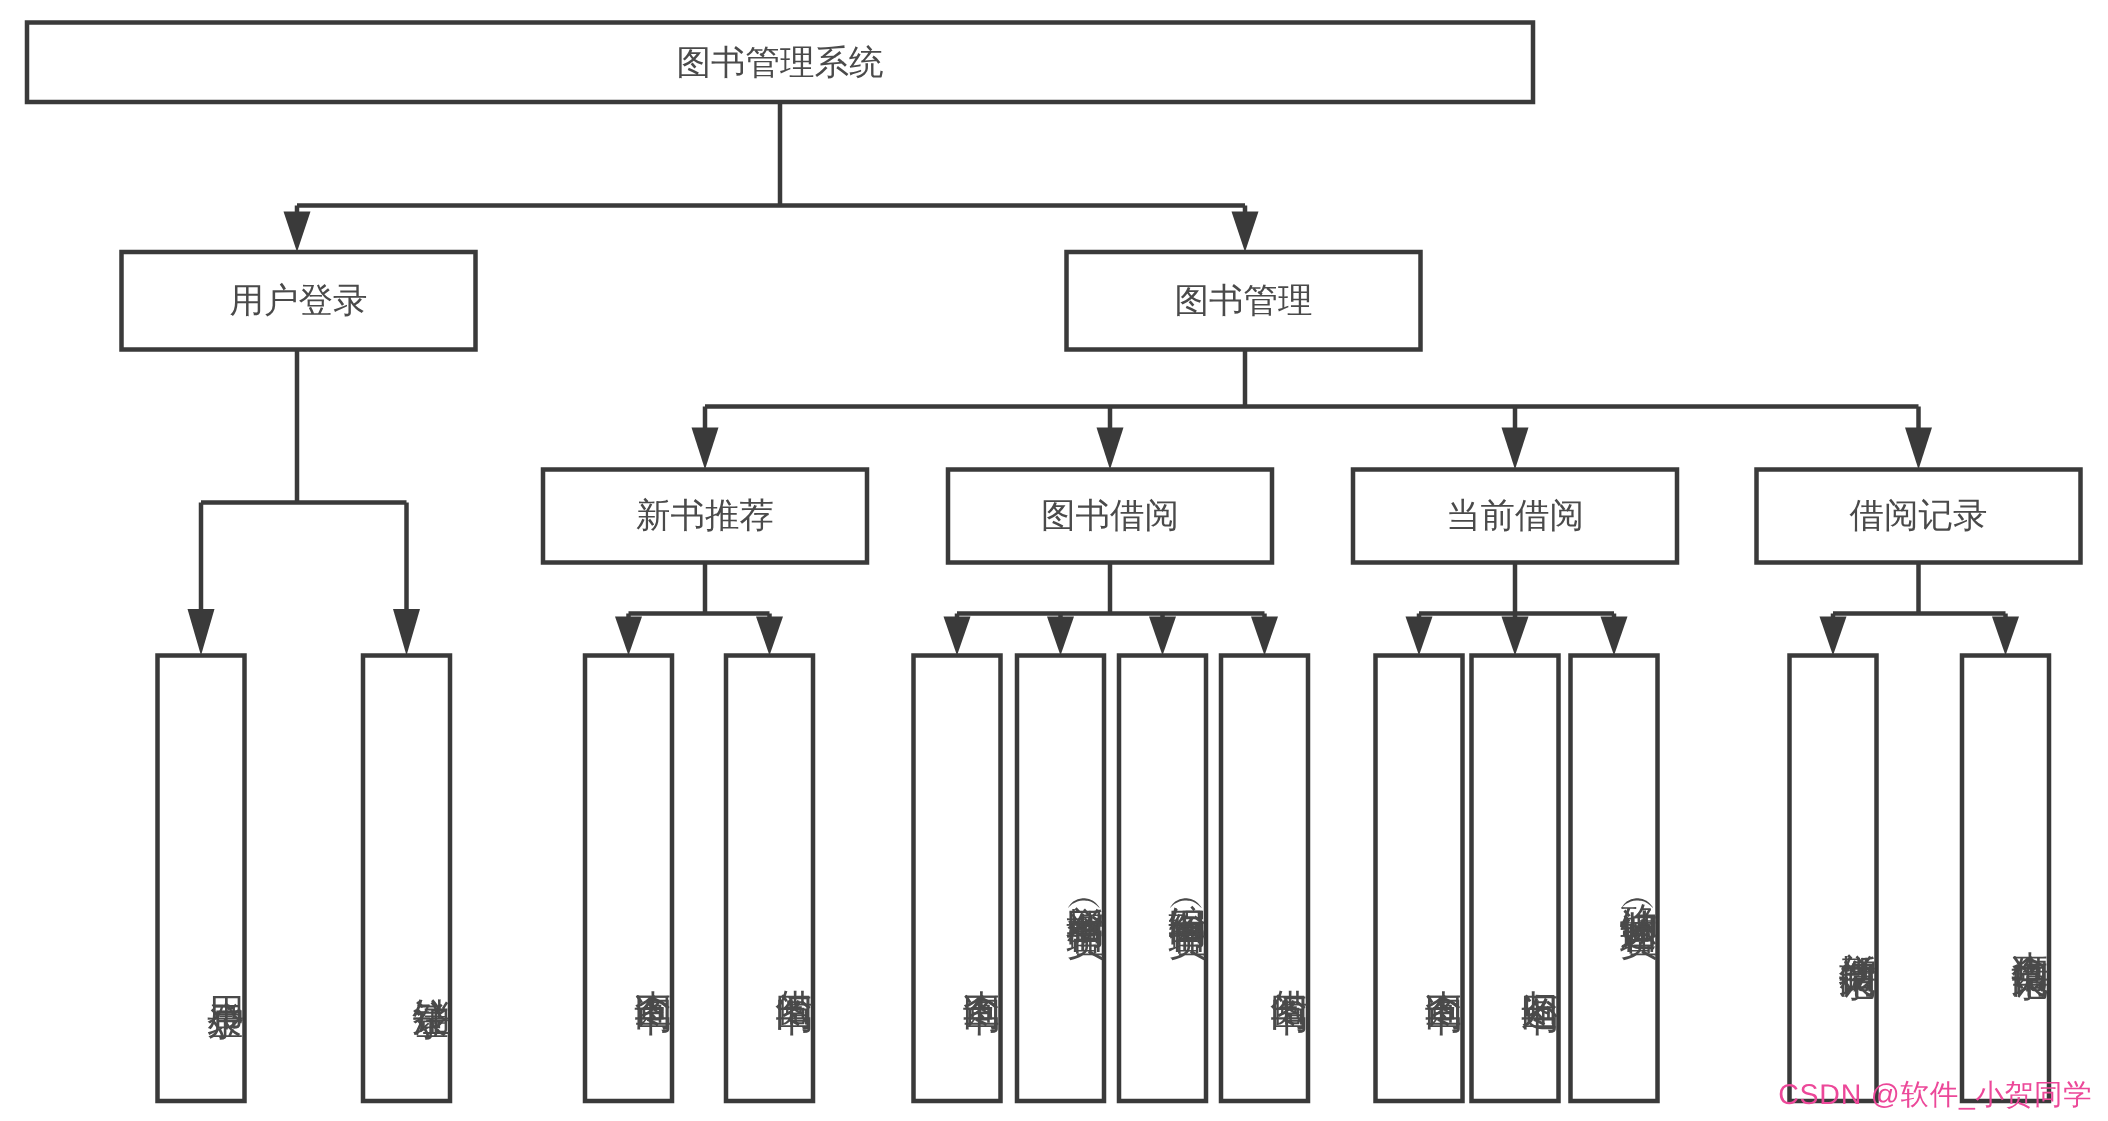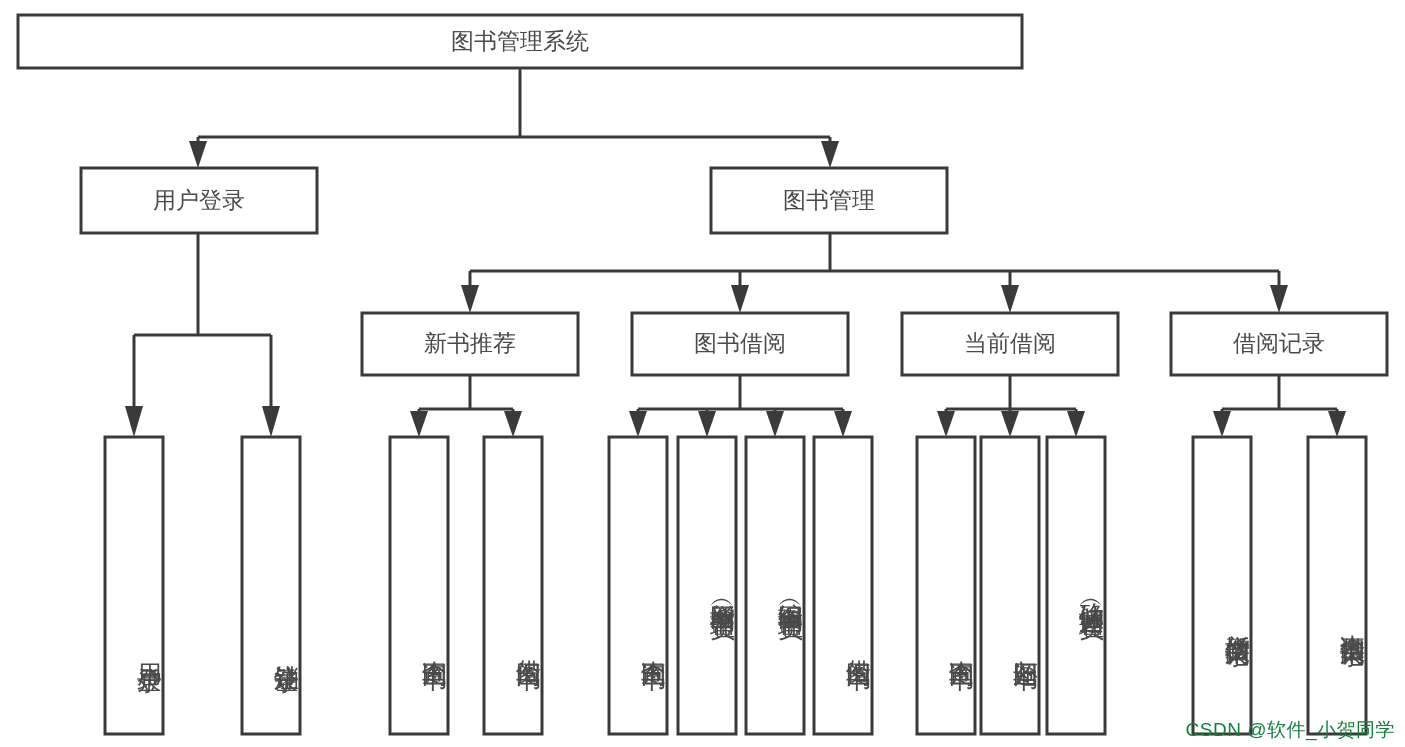--- a/index.html
+++ b/index.html
@@ -56,21 +56,21 @@
     justify-content: center;
     white-space: nowrap;
     pointer-events: none;
   }
   .watermark {
     position: absolute;
     right: 10px;
     bottom: 4px;
     font-family: "Liberation Sans", "DejaVu Sans", sans-serif;
     font-size: 19px;
-    color: #15803d;
+    color: #ec4899;
     letter-spacing: 0.5px;
     white-space: nowrap;
   }
 </style>
 </head>
 <body>
 
 <svg id="diagram" viewBox="0 0 1405 747">
 
   <g>

